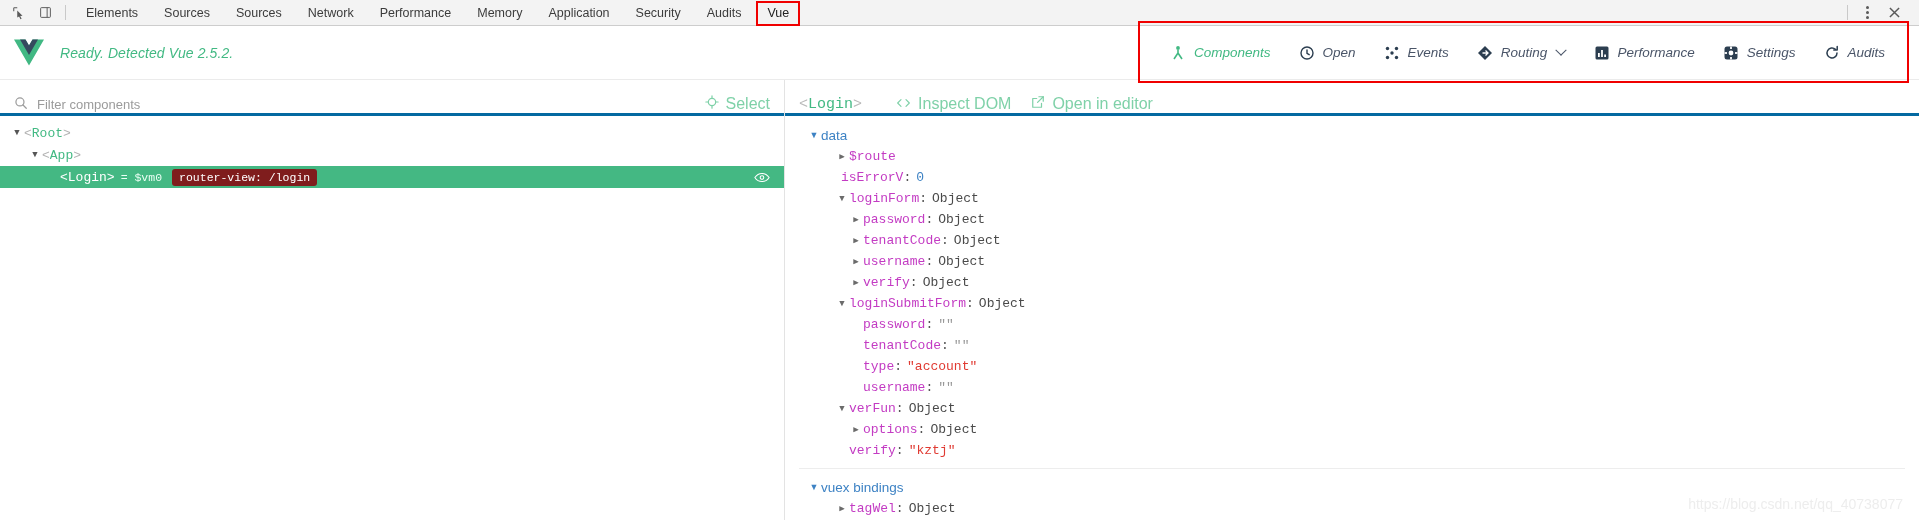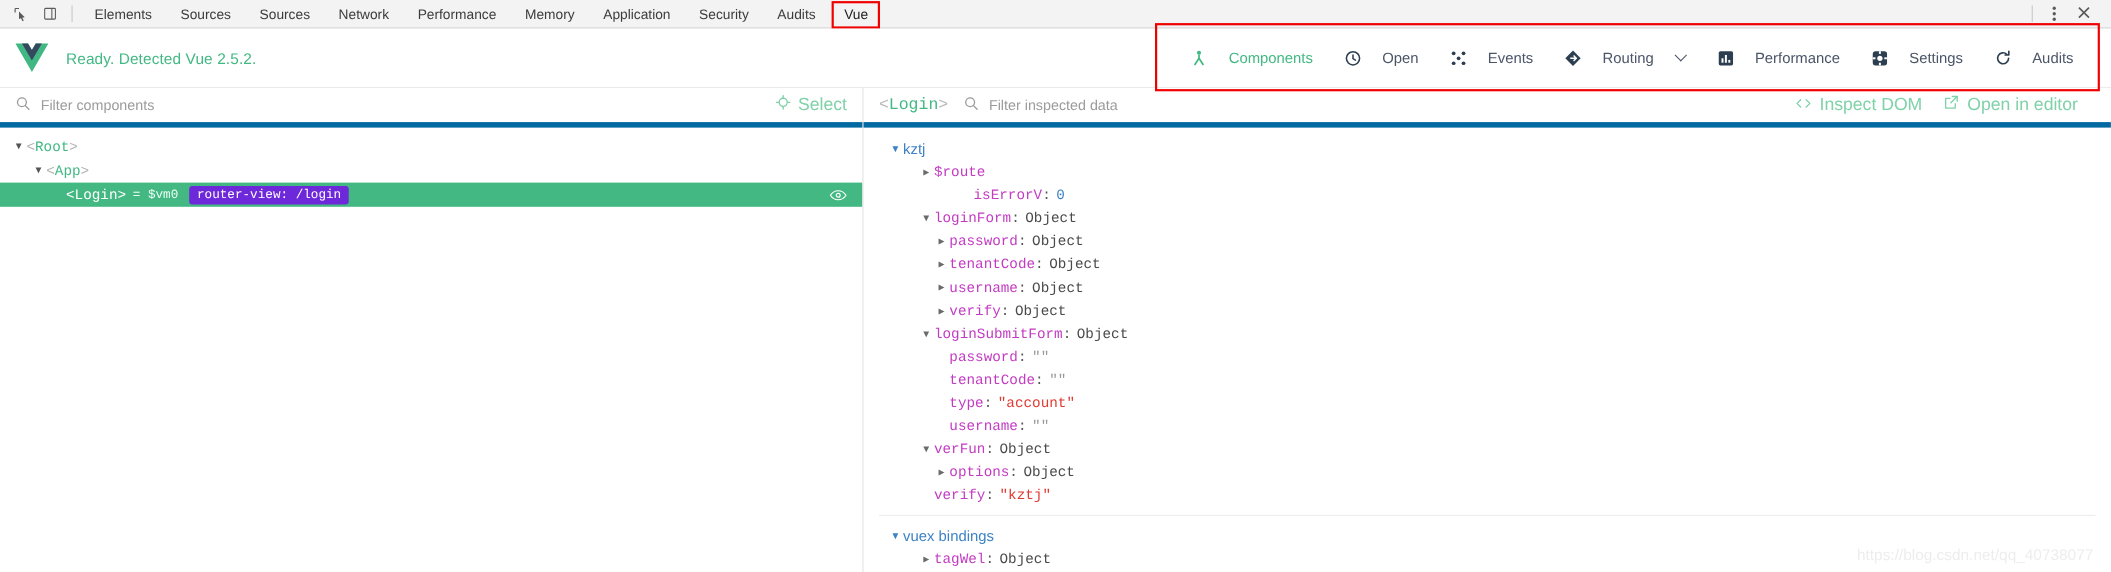--- a/index.html
+++ b/index.html
@@ -97,20 +97,21 @@
   
   .vue-header {
     height: 54px;
     background: #ffffff;
     display: flex;
     align-items: center;
     padding: 0 14px;
     box-sizing: border-box;
     position: relative;
     border-bottom: 1px solid #ebebeb;
+    font-style: italic;
   }
   .vue-logo { width: 30px; height: 27px; margin-right: 16px; flex: none; }
   .ready-text {
     color: #42b983;
     font-size: 14px;
     letter-spacing: .1px;
   }
   .vue-actions {
     margin-left: auto;
     display: flex;
@@ -124,21 +125,21 @@
     left: 4px;
     right: -4px;
     top: -14px;
     bottom: -13px;
     border: 2px solid #f00000;
     pointer-events: none;
   }
   .vact {
     display: flex;
     align-items: center;
-    gap: 18px;
+    gap: 7px;
     padding: 5px 14px;
     color: #4a5568;
     font-size: 13.5px;
     white-space: nowrap;
   }
   .vact.active { color: #42b983; }
   .vact .glyph { display: flex; align-items: center; justify-content: center; width: 17px; height: 17px; }
   .chev {
     display: inline-block;
     width: 7px; height: 7px;
@@ -164,23 +165,23 @@
     flex: 1;
     display: flex;
     flex-direction: column;
     min-width: 0;
   }
 
   
   .pane-toolbar {
     height: 36px;
     display: flex;
-    align-items: center;
+    align-items: flex-end;
     padding: 0 14px;
-    border-bottom: 5px solid #0369a1;
+    border-bottom: 3px solid #0369a1;
     box-sizing: border-box;
     flex: none;
   }
   .search-wrap {
     display: flex;
     align-items: center;
     gap: 9px;
     flex: 1;
     min-width: 0;
   }
@@ -241,21 +242,21 @@
     color: #555;
     font-size: 9px;
   }
   .arrow.spacer { visibility: hidden; }
   .tag { color: #42b983; }
   .tag .ang { color: #b3b3b3; }
   .tnode.selected .tag, .tnode.selected .tag .ang { color: #ffffff; }
   .vm-label { color: #444; margin-left: 6px; font-size: 11.5px; }
   .tnode.selected .vm-label { color: #eafff4; }
   .badge-router {
-    background: #6d28d9;
+    background: #7f1d1d;
     color: #fff;
     border-radius: 3px;
     padding: 2px 7px;
     margin-left: 10px;
     font-size: 11.5px;
   }
   .eye {
     margin-left: auto;
     margin-right: 14px;
     color: #ffffff;
@@ -513,29 +514,20 @@
         </span>
       </div>
     </div>
   </div>
 
   <div class="right-pane">
     <div class="pane-toolbar">
       <div class="inspected-name">
         <span class="ang">&lt;</span><span>Login</span><span class="ang">&gt;</span>
       </div>
-      <div class="search-wrap">
-        <span>
-          <svg width="14" height="14" viewBox="0 0 16 16" fill="none" stroke="#9b9b9b" stroke-width="1.4">
-            <circle cx="6.8" cy="6.8" r="4.6"></circle>
-              <line x1="10.3" y1="10.3" x2="14" y2="14" stroke-linecap="round"></line>
-          </svg>
-        </span>
-        <input class="search-input" type="text" placeholder="Filter inspected data" style="">
-      </div>
       <div class="tool-link">
         <span>
           <svg width="15" height="12" viewBox="0 0 18 12" fill="none" stroke="#7fd1a8" stroke-width="1.4" stroke-linecap="round" stroke-linejoin="round">
             <path d="M6 2L2 6l4 4"></path>
               <path d="M12 2l4 4-4 4"></path>
           </svg>
         </span>
         <span>Inspect DOM</span>
       </div>
       <div class="tool-link" style="padding-right:16px">
@@ -547,29 +539,29 @@
           </svg>
         </span>
         <span>Open in editor</span>
       </div>
     </div>
 
     <div class="data-pane">
 
       <div class="section-title">
         <span class="arrow">▼</span>
-        <span>kztj</span>
+        <span>data</span>
       </div>
 
       <div class="drow" style="padding-left:50px">
         <span class="arrow">▶</span>
         <span class="k">$route</span>
       </div>
 
-      <div class="drow" style="padding-left:100px">
+      <div class="drow" style="padding-left:56px">
         <span class="k">isErrorV</span>
           <span class="colon">:</span>
         <span class="v-num">0</span>
       </div>
 
       <div class="drow" style="padding-left:50px">
         <span class="arrow">▼</span>
         <span class="k">loginForm</span>
           <span class="colon">:</span>
         <span class="v-obj">Object</span>

